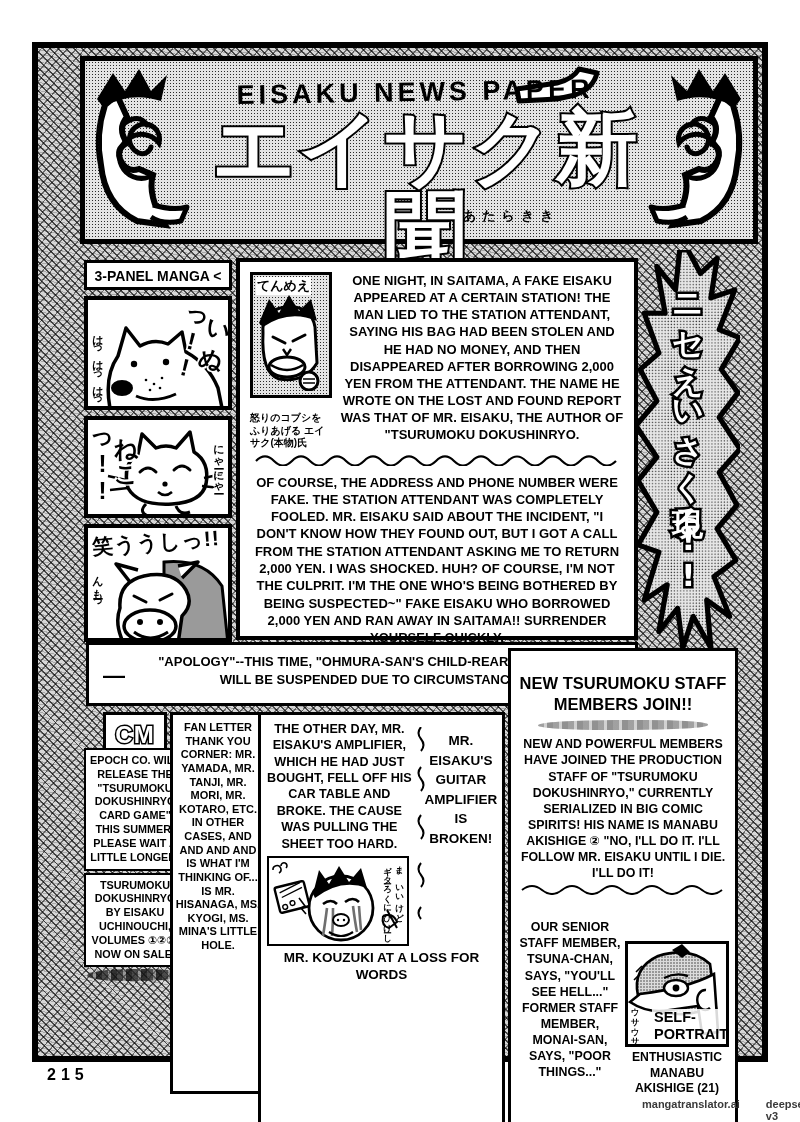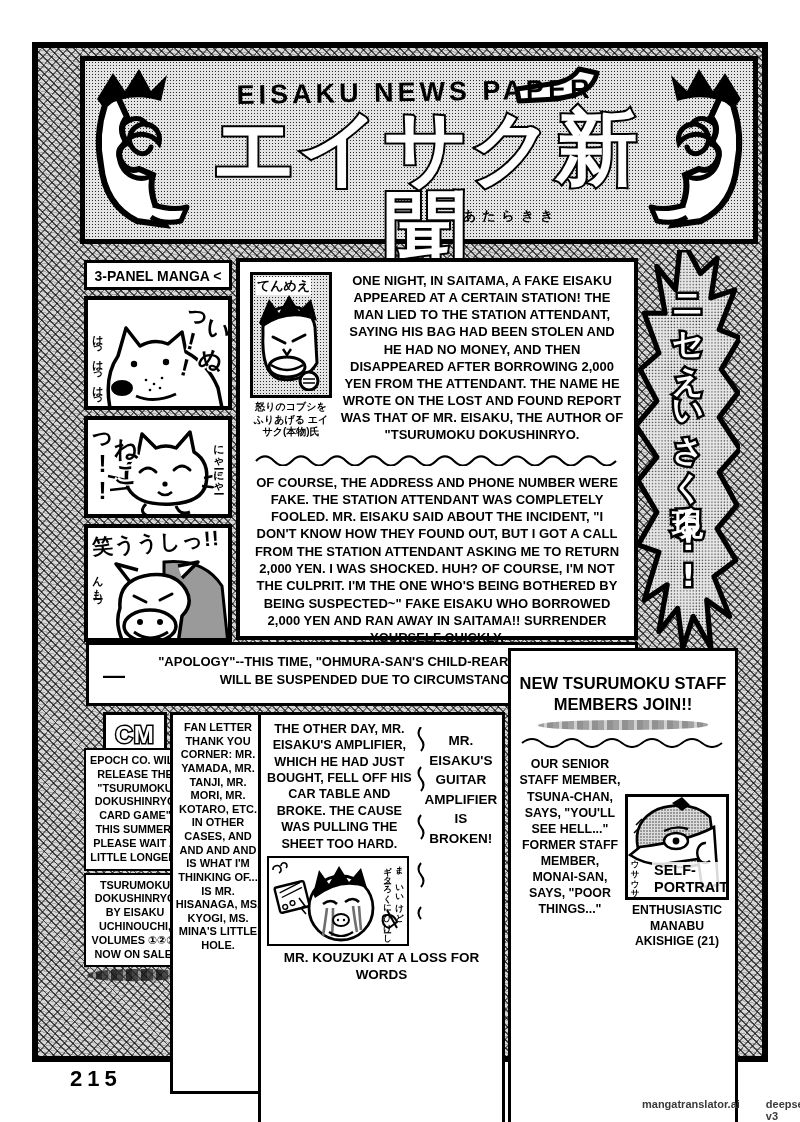--- a/index.html
+++ b/index.html
@@ -127,35 +127,35 @@
     <circle cx="46" cy="70" r="3" fill="#000"></circle>
       <circle cx="66" cy="70" r="3" fill="#000"></circle>
     <path d="M40,80 Q56,92 74,80" fill="none" stroke="#000" stroke-width="3"></path>
     <path d="M50,84 a8,8 0 1,0 14,0" fill="none" stroke="#000" stroke-width="3"></path>
   </svg>
   <div class="abs comic halo" style="left:4px;top:0px;width:142px;font-size:21px;transform:rotate(-4deg);letter-spacing:1px;">笑ううしっ!!</div>
   <div class="abs comic halo jp-vert" style="left:2px;top:40px;font-size:11px;">んもーっ</div>
 </div>
 
 <div class="abs whitebox" style="left:236px;top:258px;width:402px;height:382px;border-width:4px;padding:8px 10px;">
-  <div style="float:left;width:82px;margin:2px 8px 2px 0;text-align:center;">
+  <div style="float:left;width:82px;margin:2px 8px 2px 0;">
     <div class="stipple" style="width:76px;height:120px;border:3px solid #000;position:relative;">
       <div class="comic" style="position:absolute;left:3px;top:2px;font-size:13px;color:#000;background:#fff;padding:0 1px;">てんめえ</div>
       <svg style="position:absolute;left:2px;top:18px;" width="68" height="98" viewBox="0 0 68 98">
         <path d="M8,40 Q6,18 30,14 Q56,12 60,34 L62,70 Q50,90 24,86 Q6,80 8,40 Z" fill="#fff" stroke="#000" stroke-width="3"></path>
         <path d="M4,30 L14,6 L24,20 L34,2 L44,18 L56,6 L62,28 Q34,16 8,34 Z" fill="#000"></path>
         <path d="M18,44 l12,6 M50,42 l-12,6" stroke="#000" stroke-width="3" stroke-linecap="round"></path>
         <path d="M28,56 l4,6 l4,-6" fill="none" stroke="#000" stroke-width="2.4"></path>
         <ellipse cx="32" cy="74" rx="18" ry="10" fill="#fff" stroke="#000" stroke-width="3"></ellipse>
         <path d="M16,72 q16,10 32,0" fill="none" stroke="#000" stroke-width="2.4"></path>
         <circle cx="54" cy="88" r="9" fill="#fff" stroke="#000" stroke-width="3"></circle>
         <path d="M48,86 l12,0 M48,90 l12,0" stroke="#000" stroke-width="1.6"></path>
       </svg>
     </div>
-    <div class="cap-jp" style="margin-top:3px;">怒りのコブシを ふりあげる エイサク(本物)氏</div>
+    <div class="cap-jp" style="margin-top:14px;">怒りのコブシを ふりあげる エイサク(本物)氏</div>
   </div>
 
   <p class="comic ctr" style="margin:2px 0 10px 0;font-size:13px;line-height:1.32;">ONE NIGHT, IN SAITAMA, A FAKE EISAKU APPEARED AT A CERTAIN STATION! THE MAN LIED TO THE STATION ATTENDANT, SAYING HIS BAG HAD BEEN STOLEN AND HE HAD NO MONEY, AND THEN DISAPPEARED AFTER BORROWING 2,000 YEN FROM THE ATTENDANT. THE NAME HE WROTE ON THE LOST AND FOUND REPORT WAS THAT OF MR. EISAKU, THE AUTHOR OF "TSURUMOKU DOKUSHINRYO.</p>
 
   <svg width="370" height="12" viewBox="0 0 370 12" style="clear:both;margin:0 auto 8px auto;">
     <path d="M4,7 q9,-9 18,0 t18,0 t18,0 t18,0 t18,0 t18,0 t18,0 t18,0 t18,0 t18,0 t18,0 t18,0 t18,0 t18,0 t18,0 t18,0 t18,0 t18,0 t18,0 t18,0" fill="none" stroke="#000" stroke-width="2.2"></path>
   </svg>
 
   <p class="comic ctr" style="margin:0;font-size:13px;line-height:1.33;">OF COURSE, THE ADDRESS AND PHONE NUMBER WERE FAKE. THE STATION ATTENDANT WAS COMPLETELY FOOLED. MR. EISAKU SAID ABOUT THE INCIDENT, "I DON'T KNOW HOW THEY FOUND OUT, BUT I GOT A CALL FROM THE STATION ATTENDANT ASKING ME TO RETURN 2,000 YEN. I WAS SHOCKED. HUH? OF COURSE, I'M NOT THE CULPRIT. I'M THE ONE WHO'S BEING BOTHERED BY BEING SUSPECTED~" FAKE EISAKU WHO BORROWED 2,000 YEN AND RAN AWAY IN SAITAMA!! SURRENDER YOURSELF QUICKLY.</p>
 </div>
@@ -222,26 +222,27 @@
 
   <p class="comic ctr" style="margin:3px 0 2px 0;font-size:13.5px;line-height:1.3;">MR. KOUZUKI AT A LOSS FOR WORDS</p>
 
 </div>
 
 <div class="abs whitebox" style="left:508px;top:648px;width:230px;height:536px;border-width:3px;padding:8px 6px 0 6px;">
   <p class="comic ctr" style="margin:14px 0 6px 0;font-size:16.5px;line-height:1.25;">NEW TSURUMOKU STAFF MEMBERS JOIN!!</p>
 
   <div class="scrawl" style="width:170px;height:10px;margin:0 auto 6px auto;opacity:.55;"></div>
 
+  <p class="comic ctr" style="margin:0;font-size:12.4px;line-height:1.3;">NEW AND POWERFUL MEMBERS HAVE JOINED THE PRODUCTION STAFF OF "TSURUMOKU DOKUSHINRYO," CURRENTLY SERIALIZED IN BIG COMIC SPIRITS! HIS NAME IS MANABU AKISHIGE ② "NO, I'LL DO IT. I'LL FOLLOW MR. EISAKU UNTIL I DIE. I'LL DO IT!</p>
 
   <svg width="210" height="12" viewBox="0 0 210 12" style="margin:2px auto 4px auto;">
     <path d="M4,7 q10,-8 20,0 t20,0 t20,0 t20,0 t20,0 t20,0 t20,0 t20,0 t20,0 t20,0" fill="none" stroke="#000" stroke-width="2"></path>
   </svg>
 
-  <div style="display:flex;">
+  <div style="display:flex;align-items:center;">
     <p class="comic ctr" style="width:112px;margin:4px 0 0 0;font-size:12.4px;line-height:1.3;">OUR SENIOR STAFF MEMBER, TSUNA-CHAN, SAYS, "YOU'LL SEE HELL..." FORMER STAFF MEMBER, MONAI-SAN, SAYS, "POOR THINGS..."</p>
     <div style="width:106px;margin-left:2px;">
       <div class="whitebox" style="width:104px;height:106px;border-width:3px;position:relative;overflow:hidden;margin-top:42px;">
         <svg width="98" height="100" viewBox="0 0 98 100">
           <defs>
             <pattern id="hairdots" width="3" height="3" patternUnits="userSpaceOnUse">
               <rect width="3" height="3" fill="#dcdcdc"></rect>
                 <circle cx="1" cy="1" r="0.7" fill="#222"></circle>
             </pattern>
           </defs>
@@ -257,18 +258,18 @@
         <div class="comic abs" style="left:24px;bottom:2px;font-size:14.5px;line-height:1.15;background:rgba(255,255,255,.85);padding:0 2px;">SELF-PORTRAIT</div>
         <div class="cap-jp jp-vert abs" style="left:2px;bottom:4px;font-size:8.5px;">ウサウサ</div>
       </div>
       <p class="comic ctr" style="margin:3px 0 0 0;font-size:12.2px;line-height:1.25;">ENTHUSIASTIC MANABU AKISHIGE (21)</p>
     </div>
   </div>
 
   <div class="scribble-band abs" style="left:-6px;bottom:-2px;width:242px;height:15px;"></div>
 </div>
 
-<div class="abs comic" style="left:70px;top:1066px;font-size:22px;letter-spacing:5px;">215</div>
+<div class="abs comic" style="left:47px;top:1066px;font-size:16px;letter-spacing:5px;">215</div>
 
 <div class="abs footer" style="left:642px;top:1098px;">
   <span>mangatranslator.ai</span>
   <span>deepseek-v3</span>
 </div>
 
 </body></html>

